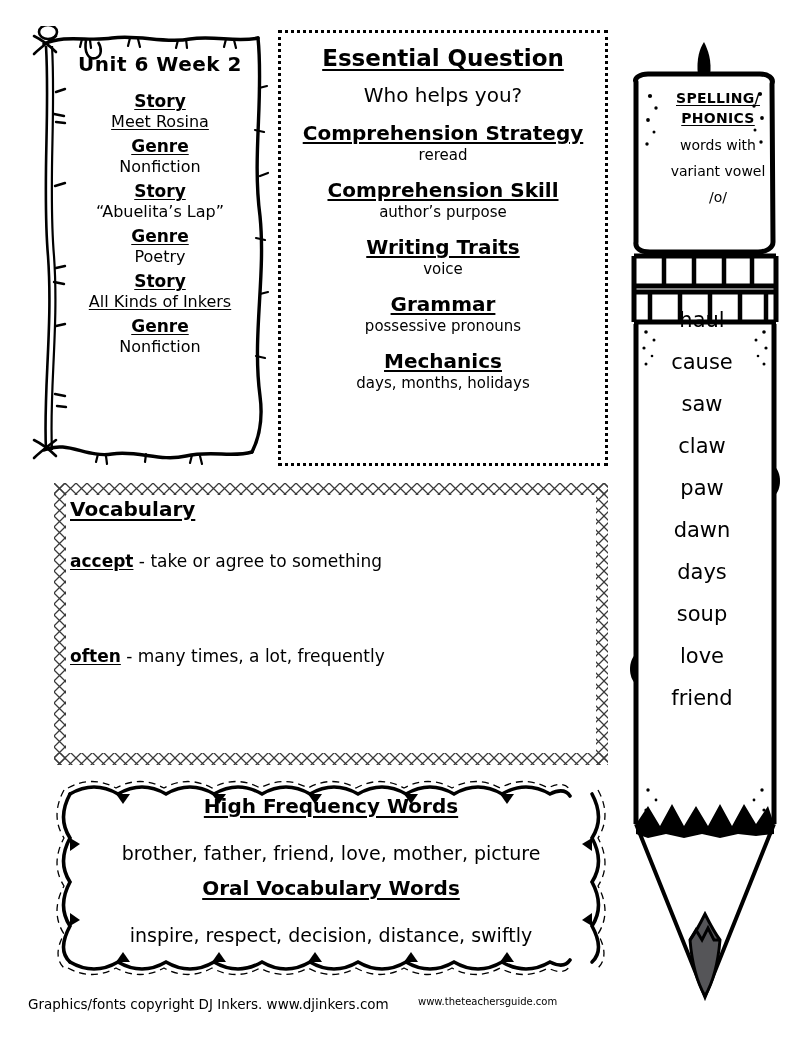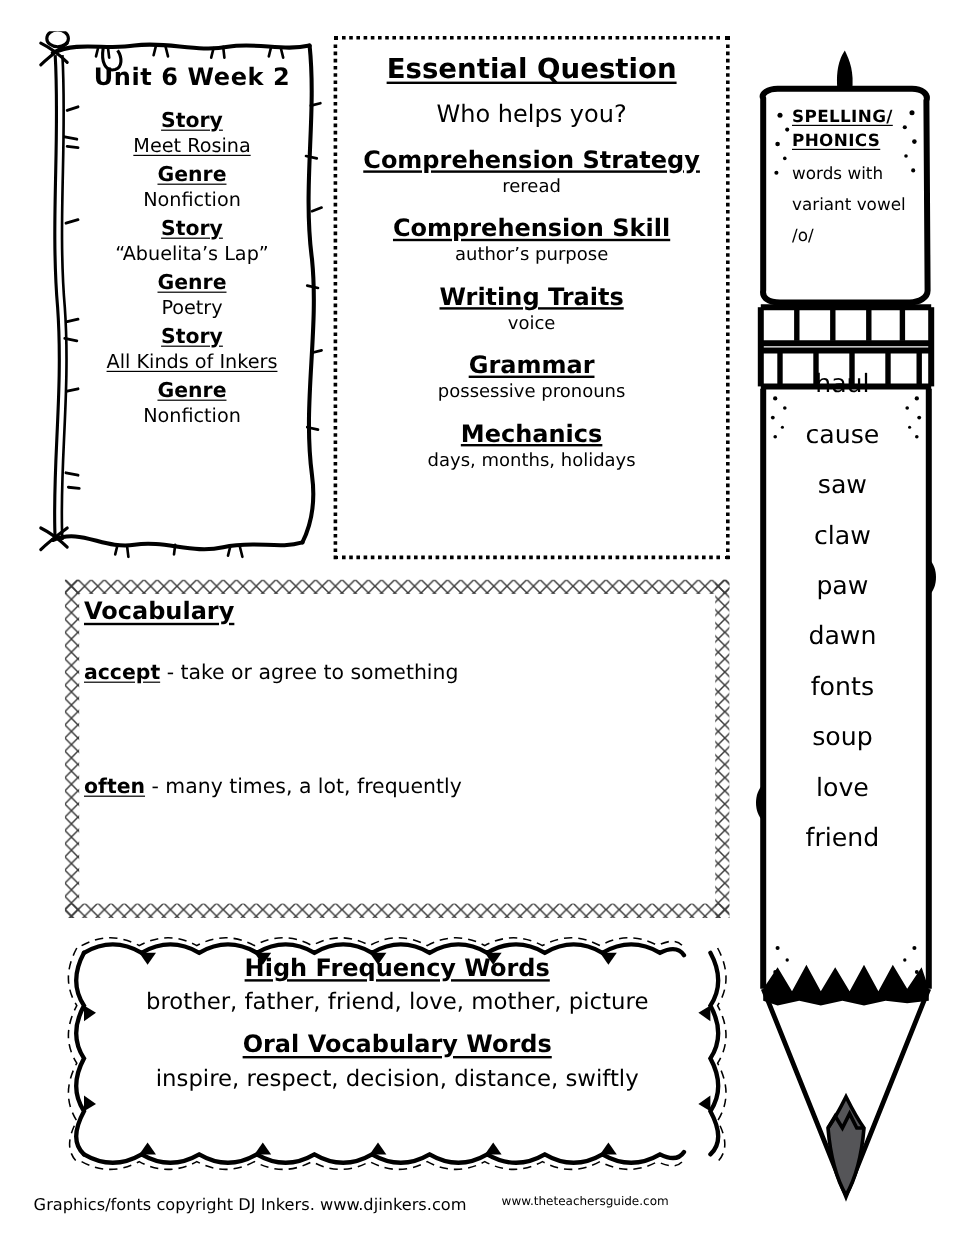--- a/index.html
+++ b/index.html
@@ -51,27 +51,27 @@
   .vocab-entry{font-size:17px;margin-top:30px;display:block;}
   .vocab-entry.second{margin-top:75px;}
   .vw{font-weight:bold;text-decoration:underline;text-underline-offset:2px;}
 
   
   .panel-hfw{
     position:absolute;left:54px;top:772px;width:554px;height:212px;
   }
   .hfw-inner{position:absolute;left:28px;top:22px;right:28px;bottom:22px;text-align:center;}
   .hfw-h{font-size:20px;font-weight:bold;text-decoration:underline;text-underline-offset:3px;display:block;}
-  .hfw-l{font-size:19px;display:block;margin-top:6px;}
+  .hfw-l{font-size:19px;display:block;margin-top:24px;}
   .hfw-h.second{margin-top:12px;}
 
   
   .pencil{position:absolute;left:610px;top:34px;width:190px;height:1000px;}
   .eraser-text{
-    position:absolute;left:660px;top:88px;width:116px;
+    position:absolute;left:660px;top:88px;width:116px;text-align:center;
     font-size:14px;line-height:1.45;
   }
   .eraser-title{font-weight:bold;text-decoration:underline;text-underline-offset:2px;display:block;letter-spacing:.3px;}
   .eraser-sub{display:block;margin-top:6px;}
   .spell-list{
     position:absolute;left:640px;top:310px;width:124px;text-align:center;
   }
   .spell-word{font-size:21px;line-height:1;margin-bottom:21px;display:block;}
 
   
@@ -357,21 +357,21 @@
     <span class="eraser-sub">/o/</span>
   </div>
 
   <div class="spell-list">
     <span class="spell-word">haul</span>
     <span class="spell-word">cause</span>
     <span class="spell-word">saw</span>
     <span class="spell-word">claw</span>
     <span class="spell-word">paw</span>
     <span class="spell-word">dawn</span>
-    <span class="spell-word">fonts</span>
+    <span class="spell-word">days</span>
     <span class="spell-word">soup</span>
     <span class="spell-word">love</span>
     <span class="spell-word">friend</span>
   </div>
 
   <div class="footer">
     <span class="foot-l">Graphics/fonts copyright DJ Inkers. www.djinkers.com</span>
     <span class="foot-r">www.theteachersguide.com</span>
   </div>
 

